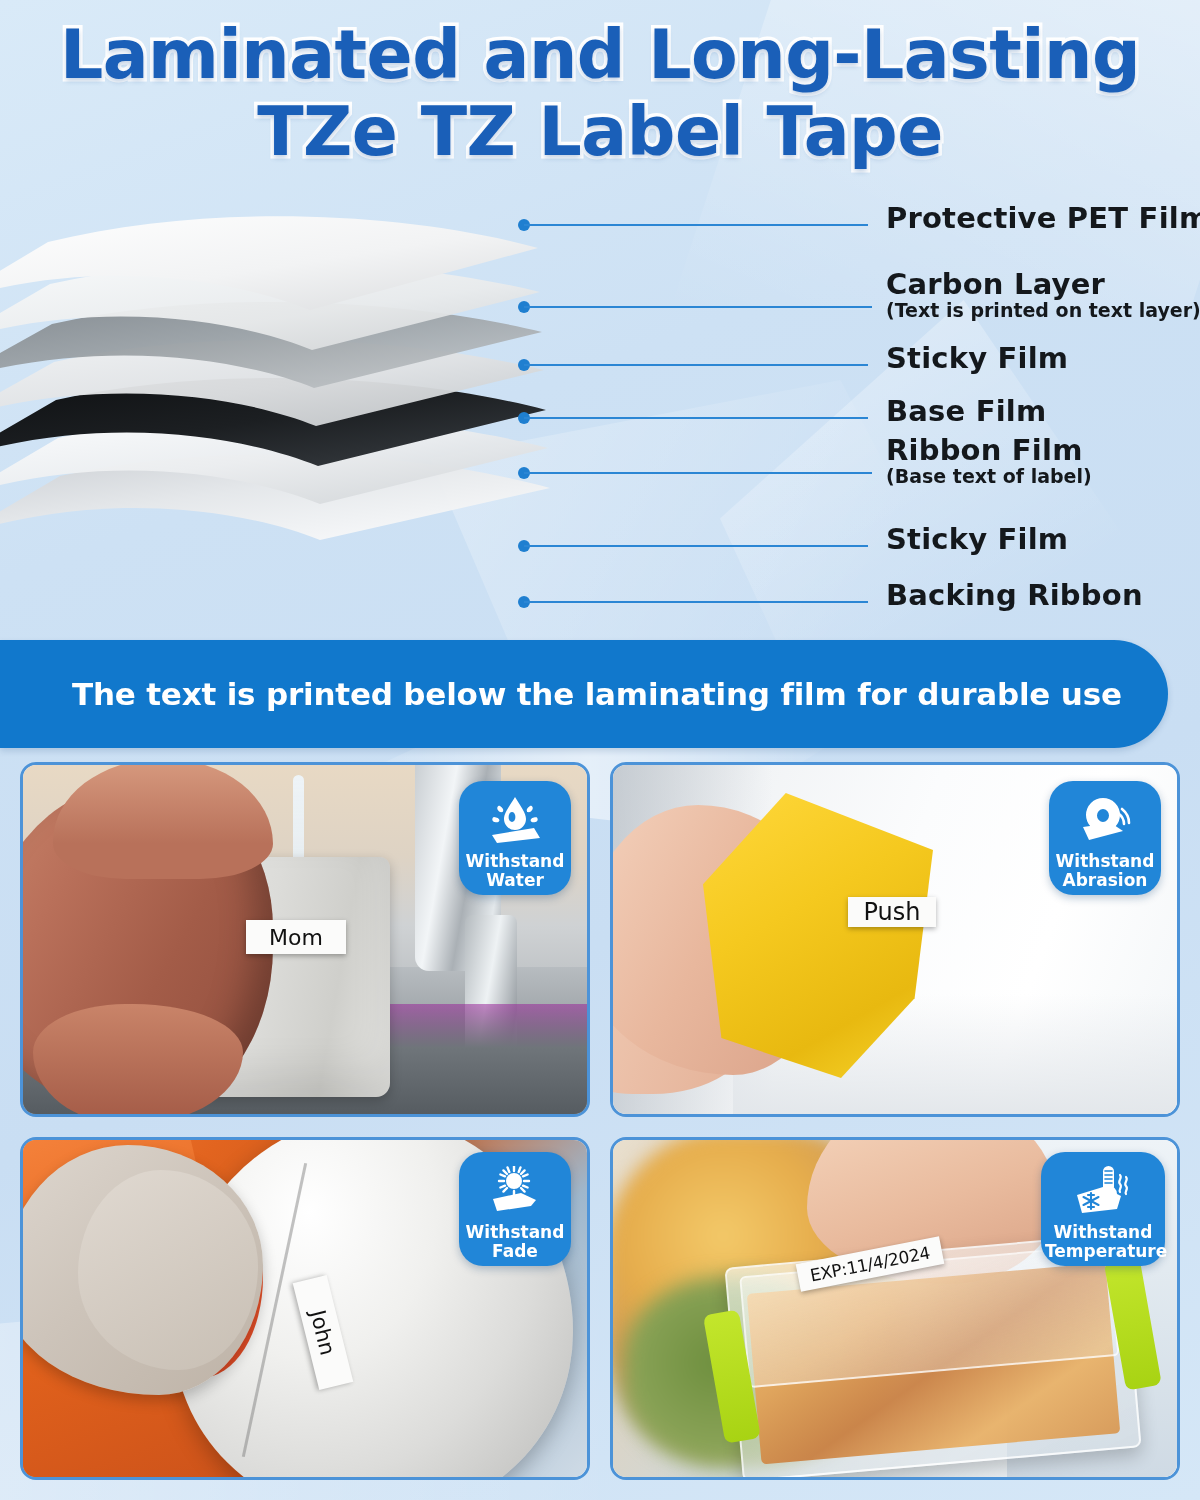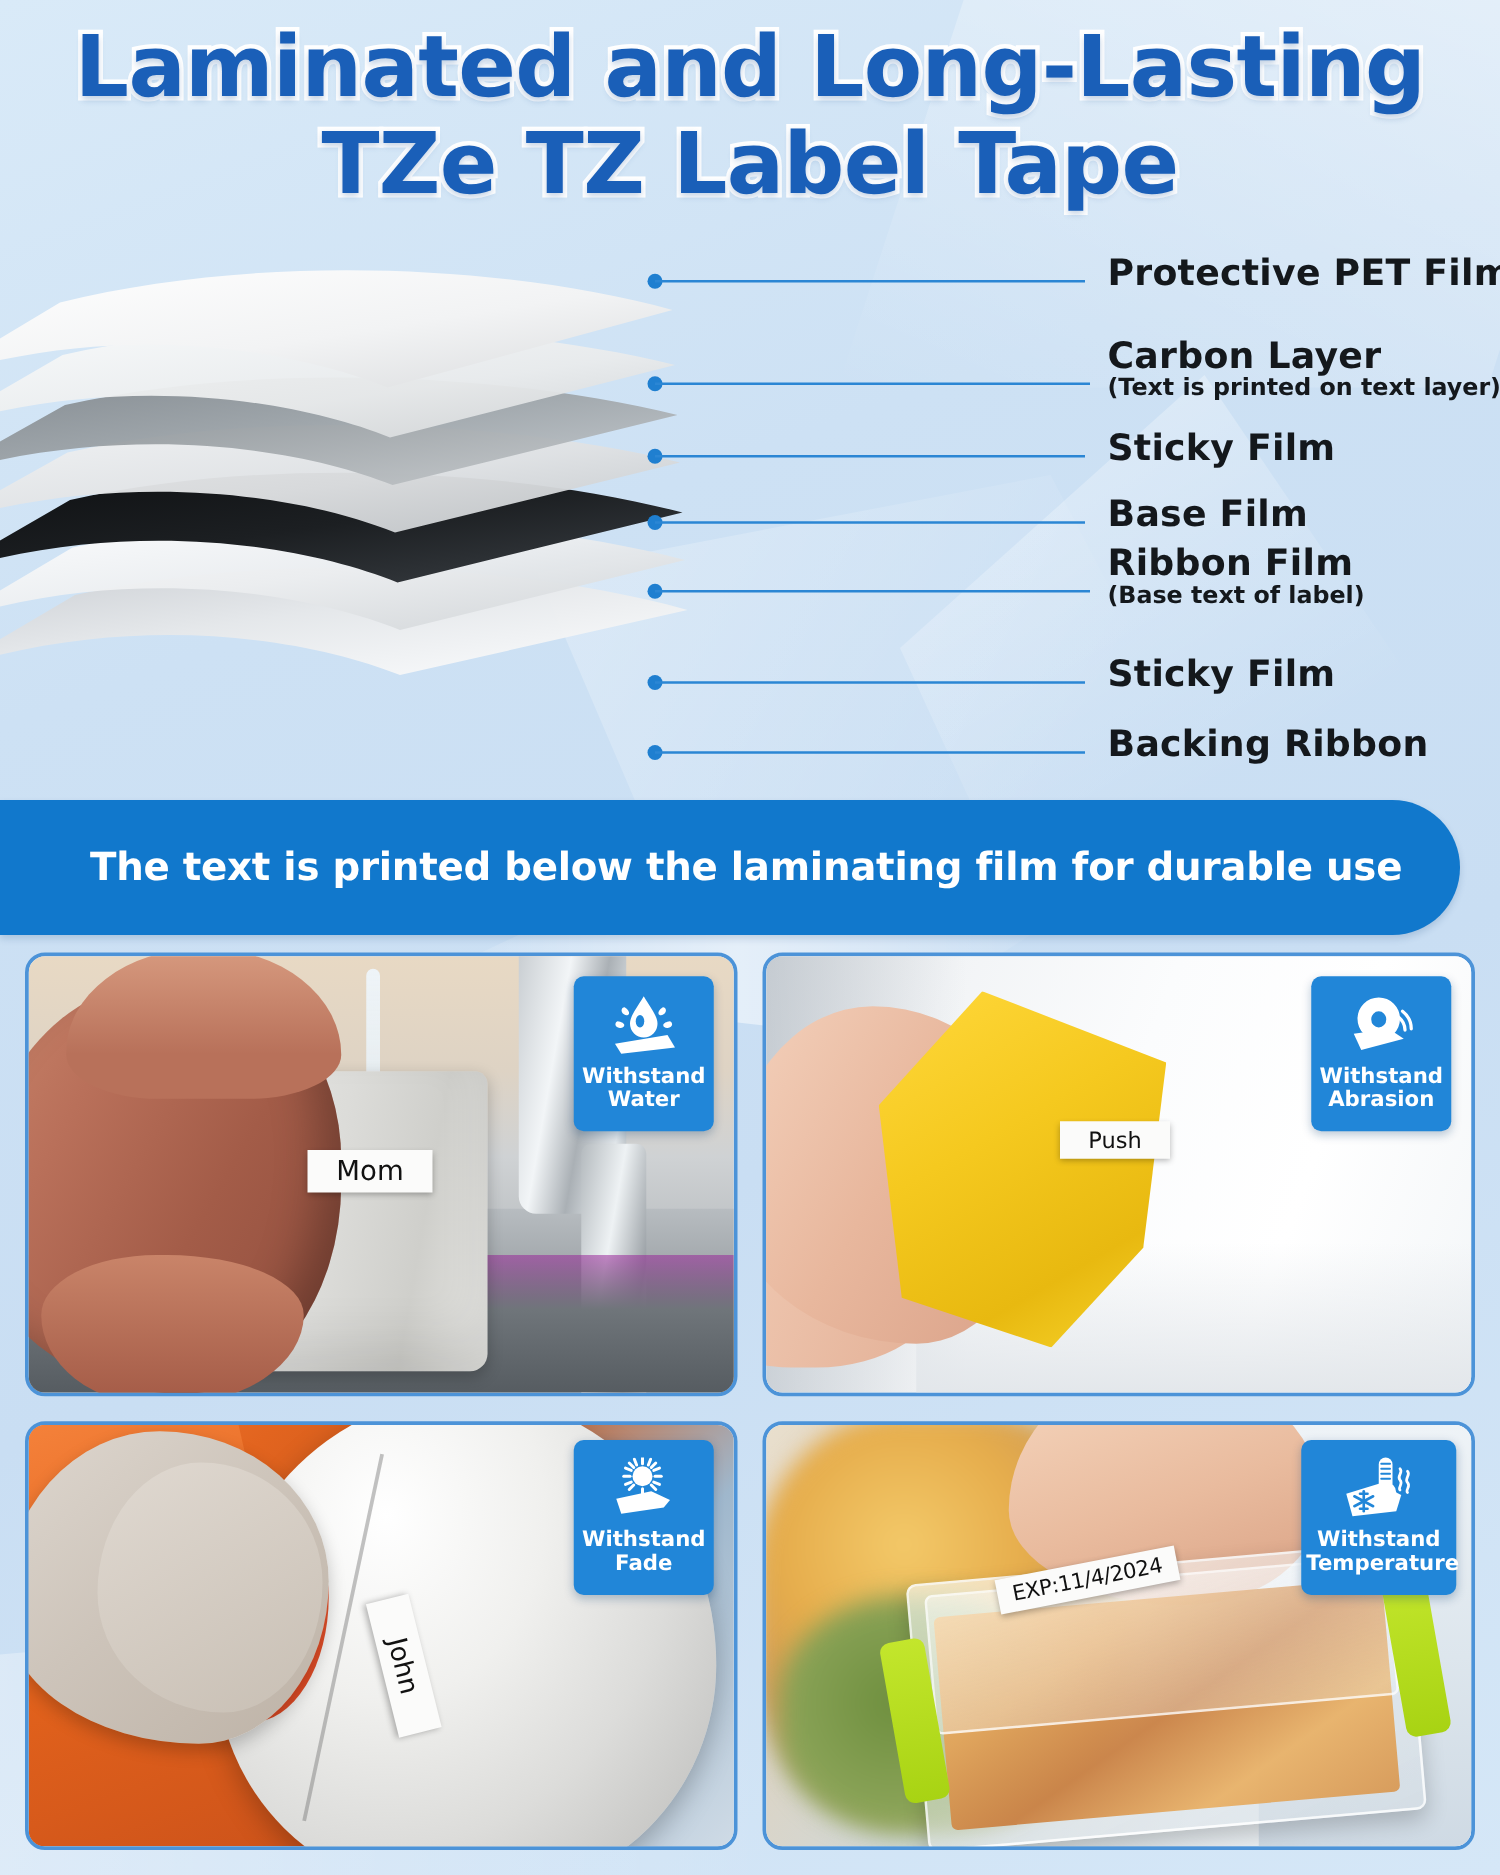--- a/index.html
+++ b/index.html
@@ -348,40 +348,40 @@
   .tape-label {
     position: absolute;
     background: #fbfbfa;
     color: #111;
     font-family: "DejaVu Sans", sans-serif;
     display: flex; align-items: center; justify-content: center;
     box-shadow: 0 2px 5px rgba(0,0,0,.30);
     z-index: 3;
   }
   .lbl-mom { left: 223px; top: 155px; width: 100px; height: 34px; font-size: 22px; }
-  .lbl-push { left: 235px; top: 132px; width: 88px; height: 30px; font-size: 18px; }
+  .lbl-push { left: 235px; top: 132px; width: 88px; height: 30px; font-size: 24px; }
   .lbl-john {
     left: 245px; top: 175px; width: 110px; height: 35px; font-size: 21px;
     transform: rotate(76deg);
   }
   .lbl-exp {
     left: 184px; top: 110px; width: 146px; height: 28px; font-size: 17px;
     transform: rotate(-11deg);
     letter-spacing: -.3px;
   }
 
   
   .badge {
     position: absolute;
     width: 112px;
-    border-radius: 8px;
+    border-radius: 24px;
     background: #2186d8;
     color: #fff;
     text-align: center;
-    padding: 10px 4px 15px;
+    padding: 10px 4px 5px;
     z-index: 4;
     box-shadow: 0 3px 8px rgba(10,60,110,.28);
   }
   .badge.wide { width: 124px; }
   .badge .b-icon {
     height: 58px;
     display: flex; align-items: center; justify-content: center;
     margin-bottom: 3px;
   }
   .badge .b-text {

